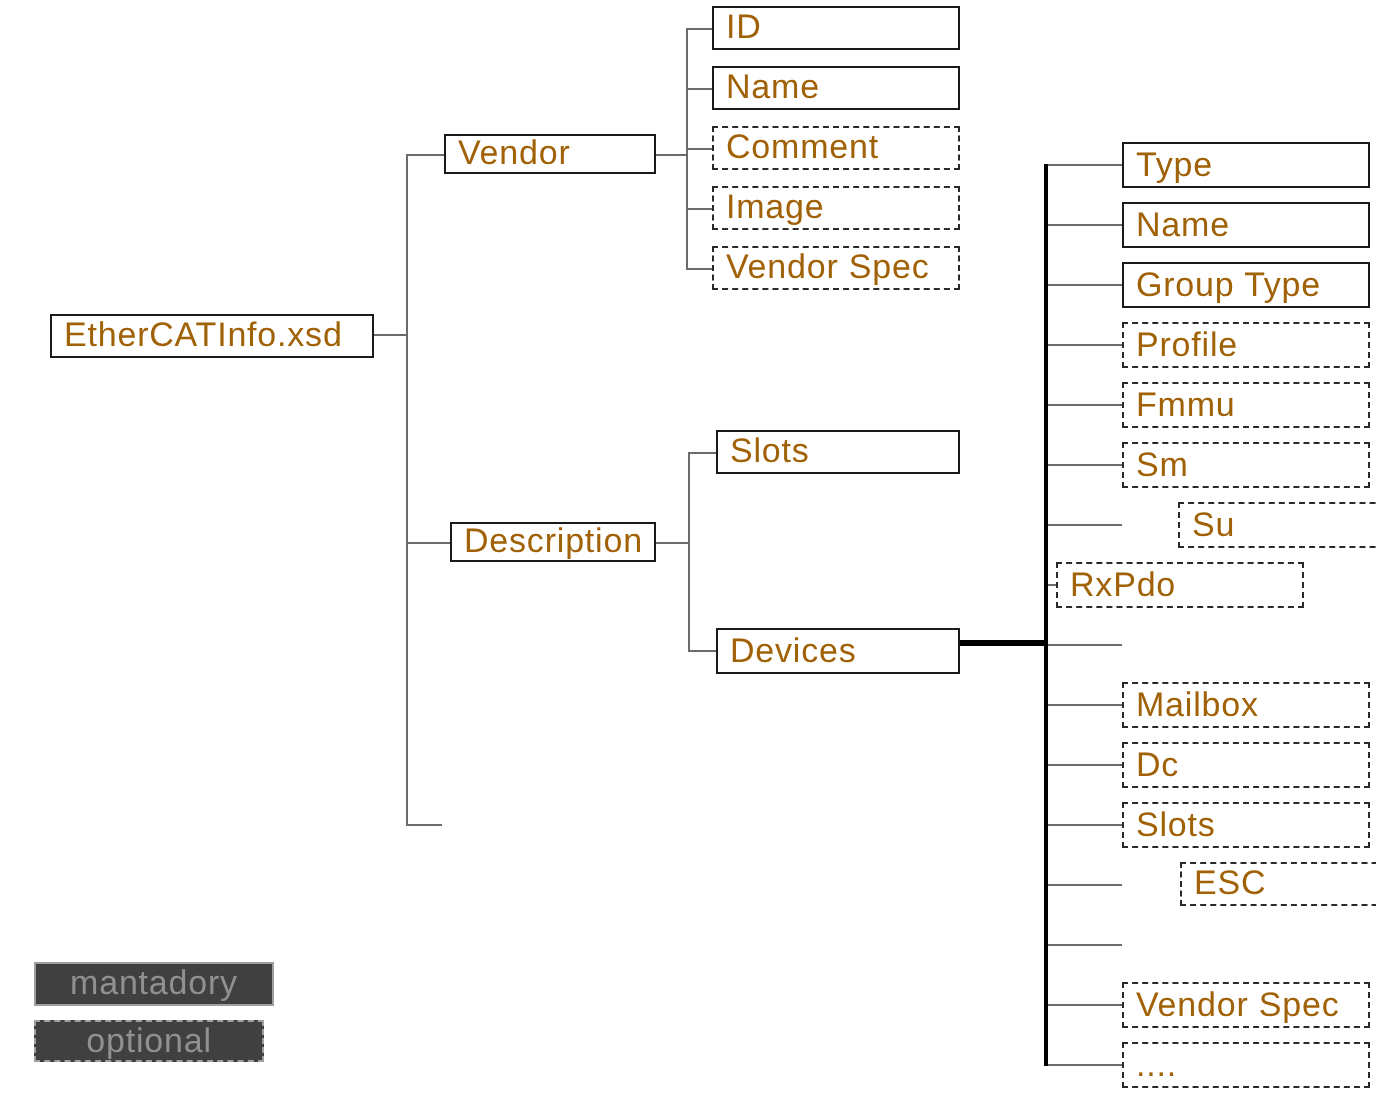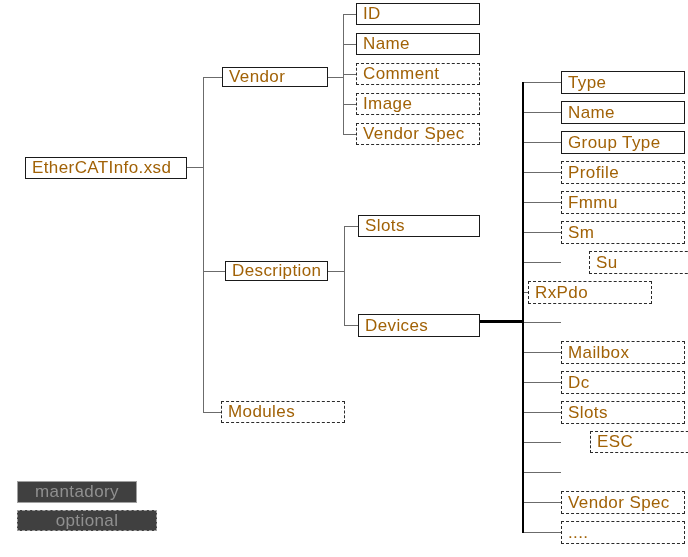--- a/index.html
+++ b/index.html
@@ -32,21 +32,20 @@
   <div class="node" style="left:25px;top:157px;width:162px;height:22px;">EtherCATInfo.xsd</div>
 
   <div class="line h" style="left:187px;top:167px;width:16px;"></div>
   <div class="line v" style="left:203px;top:77px;height:336px;"></div>
   <div class="line h" style="left:203px;top:77px;width:19px;"></div>
   <div class="line h" style="left:203px;top:271px;width:22px;"></div>
   <div class="line h" style="left:203px;top:412px;width:18px;"></div>
 
   <div class="node" style="left:222px;top:67px;width:106px;height:20px;">Vendor</div>
   <div class="node" style="left:225px;top:261px;width:103px;height:20px;">Description</div>
-  <div class="node dashed" style="left:221px;top:401px;width:124px;height:22px;">Modules</div>
 
   <div class="line h" style="left:328px;top:77px;width:15px;"></div>
   <div class="line v" style="left:343px;top:14px;height:121px;"></div>
   <div class="line h" style="left:343px;top:14px;width:13px;"></div>
   <div class="line h" style="left:343px;top:44px;width:13px;"></div>
   <div class="line h" style="left:343px;top:74px;width:13px;"></div>
   <div class="line h" style="left:343px;top:104px;width:13px;"></div>
   <div class="line h" style="left:343px;top:134px;width:13px;"></div>
 
   <div class="node" style="left:356px;top:3px;width:124px;height:22px;">ID</div>
@@ -91,15 +90,15 @@
   <div class="node dashed" style="left:561px;top:251px;width:124px;height:23px;margin-left:28px;">Su</div>
   <div class="node dashed" style="left:528px;top:281px;width:124px;height:23px;">RxPdo</div>
   <div class="node dashed" style="left:561px;top:341px;width:124px;height:23px;">Mailbox</div>
   <div class="node dashed" style="left:561px;top:401px;width:124px;height:23px;">Slots</div>
   <div class="node dashed" style="left:561px;top:371px;width:124px;height:23px;">Dc</div>
   <div class="node dashed" style="left:561px;top:431px;width:124px;height:22px;margin-left:29px;">ESC</div>
   <div class="node dashed" style="left:561px;top:491px;width:124px;height:23px;">Vendor Spec</div>
   <div class="node dashed" style="left:561px;top:521px;width:124px;height:23px;">....</div>
 
   <div class="legendbox" style="left:17px;top:481px;width:120px;height:22px;">mantadory</div>
-  <div class="legendbox dashed" style="left:17px;top:510px;width:140px;height:21px;">optional</div>
+  <div class="legendbox dashed" style="left:17px;top:510px;width:115px;height:21px;">optional</div>
 
 </div>
 
 </body></html>

